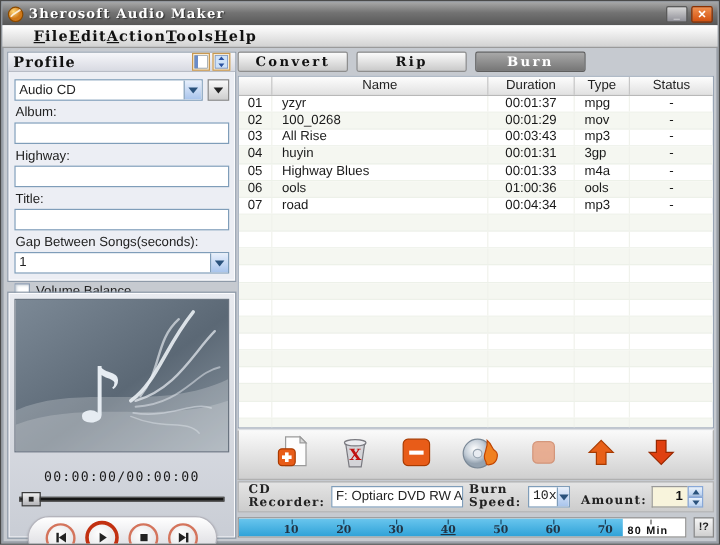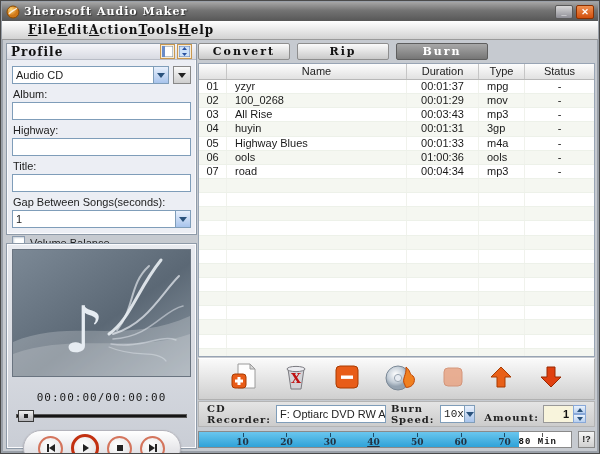--- a/index.html
+++ b/index.html
@@ -199,21 +199,21 @@
   }
   .cap-fill { position:absolute; top:0; left:0; bottom:0;
     background:linear-gradient(#6ac6ee,#2fa2d8); }
   .cap-tick { position:absolute; top:1px; width:1px; height:4px; background:#1c4a66; }
   .cap-ticklabel {
     position:absolute; top:5px; transform:translateX(-50%);
     font-size:9px; color:#234; font-family:"DejaVu Serif", serif; font-weight:bold;
   }
   .cap-end-label {
     position:absolute; top:5px; right:14px; font-size:9px; color:#111;
-    font-family:Liberation Mono, monospace; font-weight:bold; letter-spacing:1px;
+    font-family:Liberation Sans, sans-serif; font-weight:bold; letter-spacing:1px;
   }
   .cap-end-tick { position:absolute; top:1px; height:4px; width:1px; background:#555; }
   .help-btn {
     width:17px; height:17px; border:1px solid #888;
     background:linear-gradient(#f6f6f6,#cfcfcf); font-size:9px; font-weight:bold;
     color:#222; text-align:center; line-height:15px; cursor:pointer;
     font-family:"Liberation Sans",sans-serif;
   }
 </style>
 </head>

